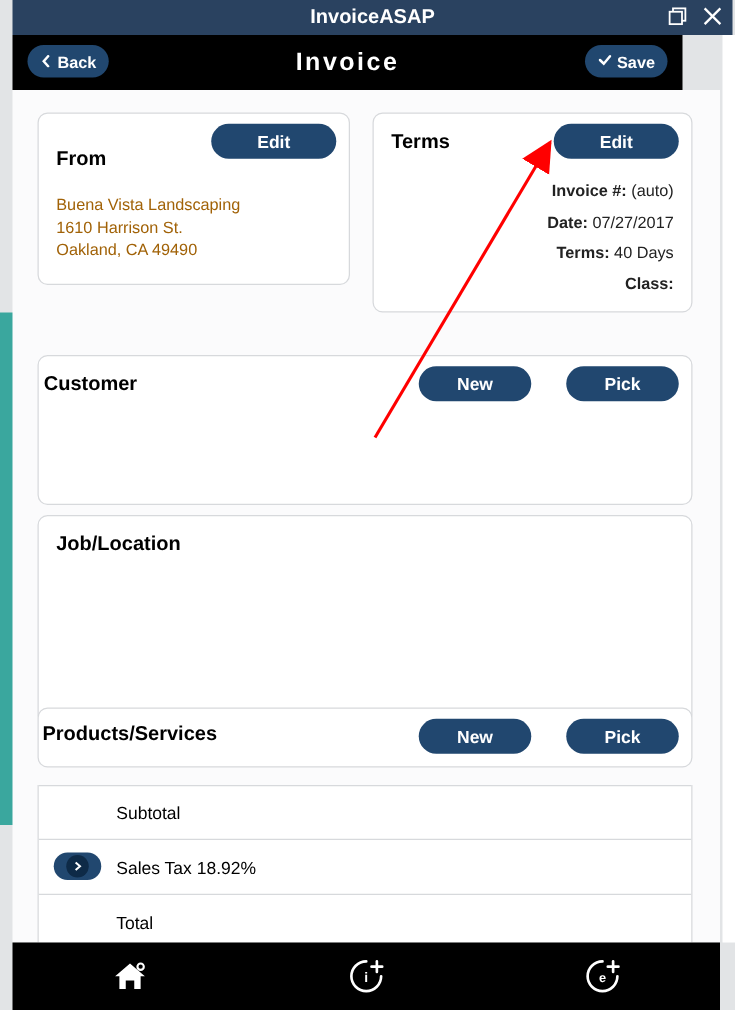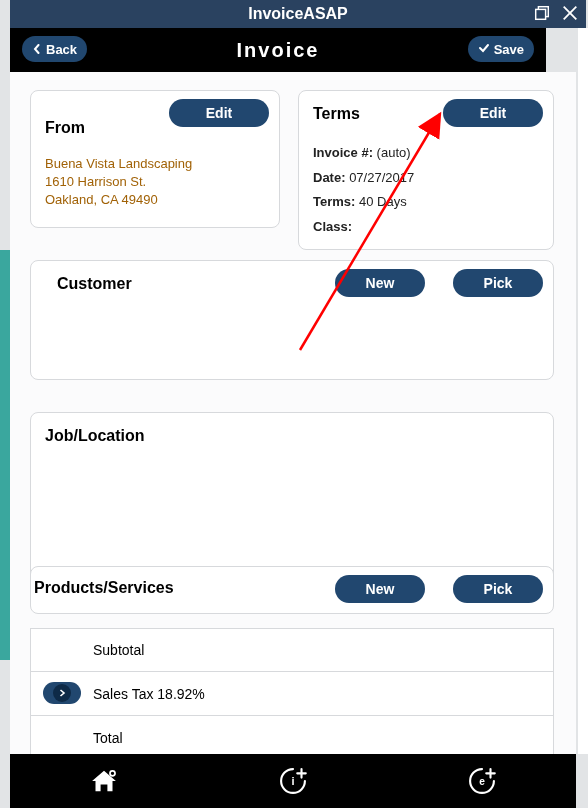--- a/index.html
+++ b/index.html
@@ -70,26 +70,26 @@
   }
   .card {
     background: #fff;
     border: 1px solid #d7d9dc;
     border-radius: 8px;
     position: absolute;
   }
   .card-title { font-weight: bold; font-size: 16px; }
   .from-card { left: 20px; top: 18px; width: 250px; height: 138px; padding: 28px 14px; }
   .terms-card { left: 288px; top: 18px; width: 256px; height: 160px; padding: 14px 14px; }
-  .customer-card { left: 20px; top: 188px; width: 524px; height: 120px; padding: 14px 26px; }
+  .customer-card { left: 20px; top: 212px; width: 524px; height: 120px; padding: 14px 4px; }
   .job-card { left: 20px; top: 340px; width: 524px; height: 168px; padding: 14px 14px; }
   .prod-card { left: 20px; top: 494px; width: 524px; height: 48px; padding: 12px 3px; }
   .card .edit-btn { position: absolute; right: 10px; top: 8px; width: 100px; justify-content:center; }
   .from-body { margin-top: 18px; font-size: 13px; line-height: 1.4; color: #a16207; }
-  .terms-body { margin-top: 18px; font-size: 13px; line-height: 1.9; color: #222; }
+  .terms-body { margin-top: 18px; font-size: 13px; line-height: 1.9; color: #222; text-align: right; }
   .terms-body .lbl { font-weight: bold; }
   .btn-row { position: absolute; right: 10px; top: 8px; display:flex; gap: 28px; }
   .btn-row .pill-btn { width: 90px; justify-content:center; }
   .totals {
     position: absolute; left: 20px; top: 556px; width: 524px;
     background: #fff;
     border-left: 1px solid #d7d9dc;
     border-right: 1px solid #d7d9dc;
   }
   .total-row {

